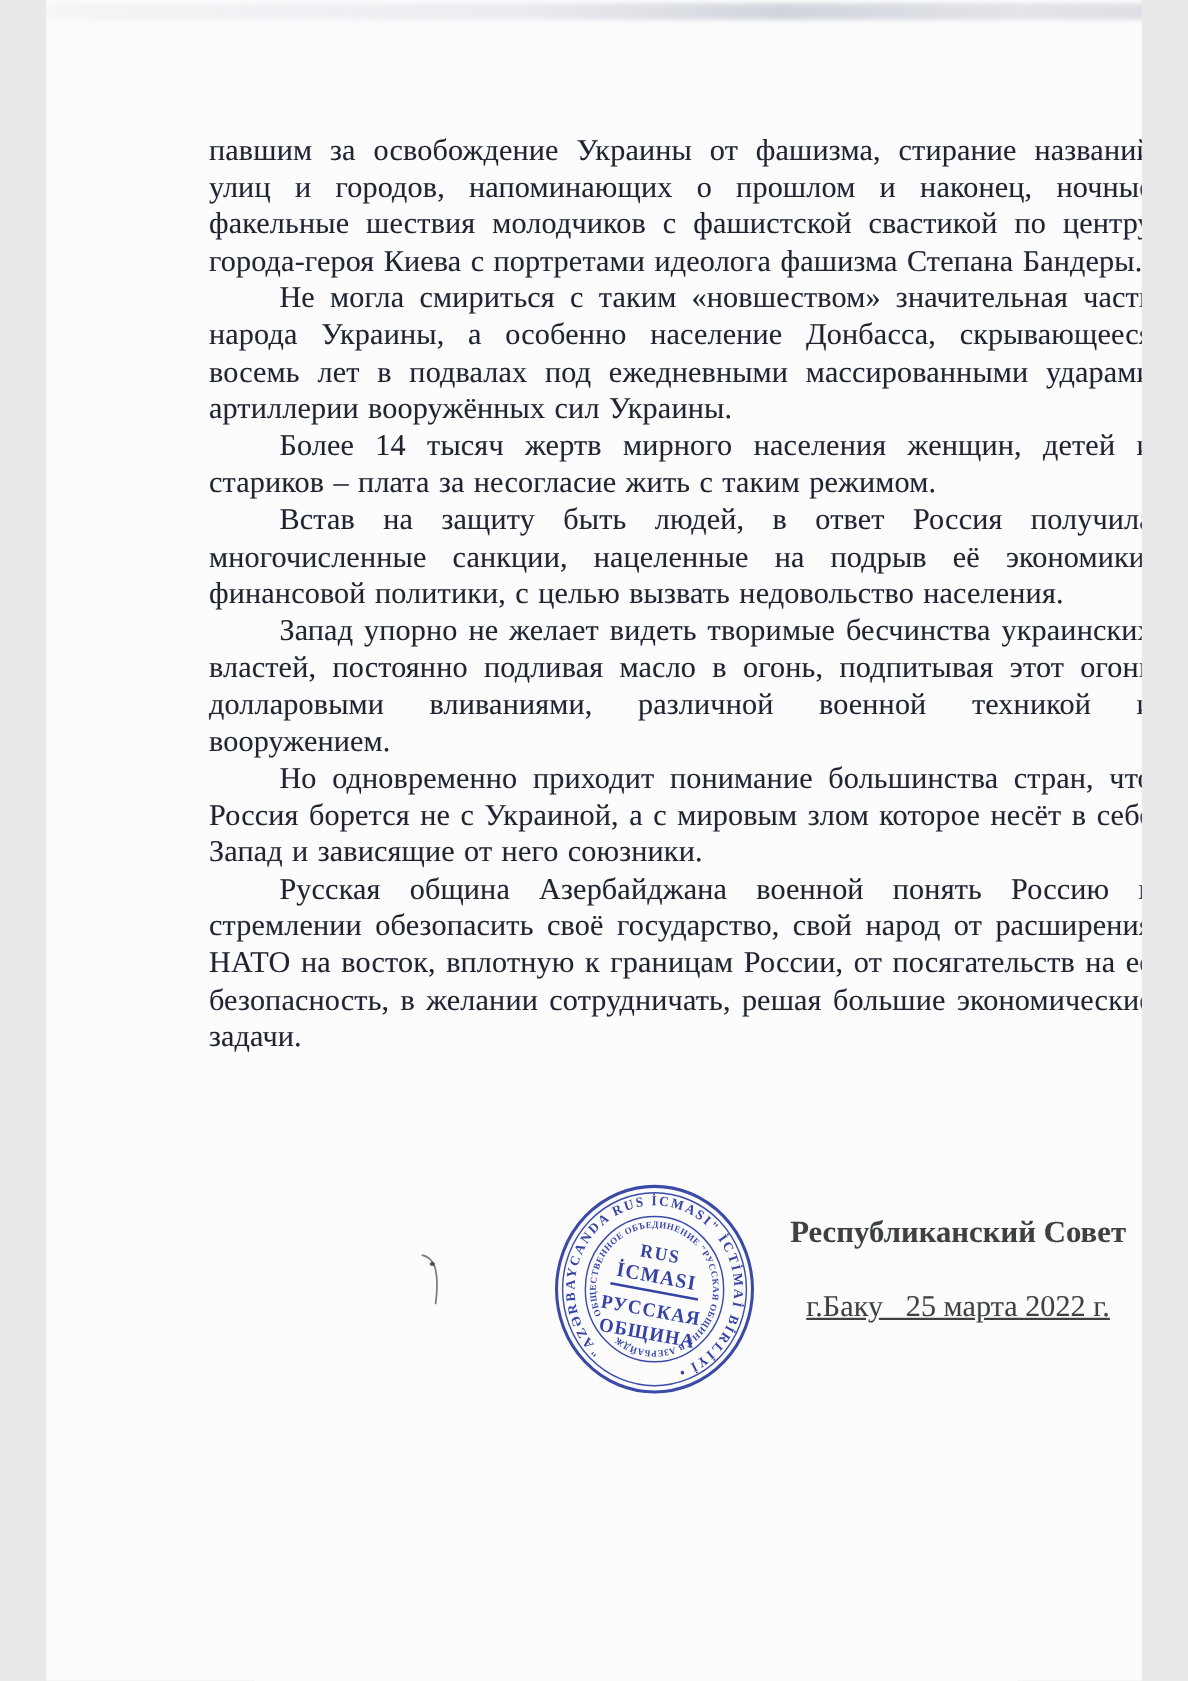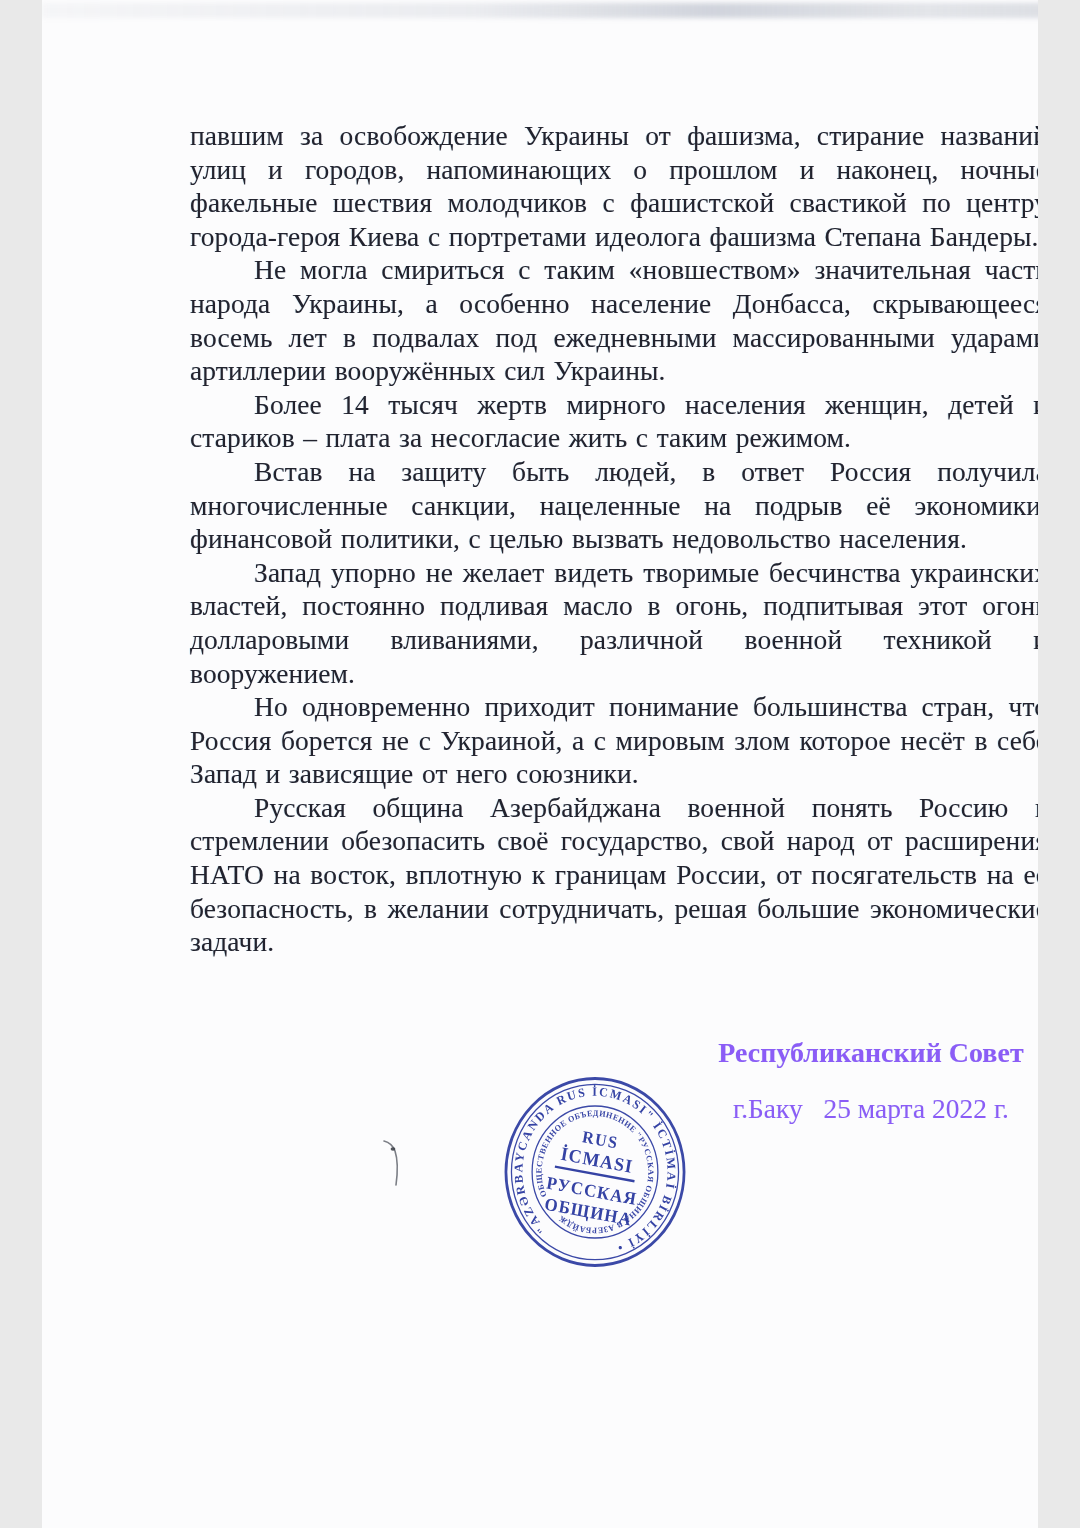--- a/index.html
+++ b/index.html
@@ -23,26 +23,26 @@
   }
   .body-text{
     position:absolute;left:148px;top:119px;width:858px;
     font-size:27.5px;line-height:33.6px;color:#22232e;
     text-align:justify;letter-spacing:.1px;word-spacing:1.5px;
     text-shadow:-0.7px 0 0 rgba(20,150,200,.16),0.4px 0 0 rgba(140,40,80,.10);
   }
   .para{margin:0;}
   .para.indent{text-indent:64px;}
   .sig{
-    position:absolute;left:648px;top:1036px;width:362px;
-    text-align:center;color:#8b5cf6;
+    position:absolute;left:648px;top:1104px;width:362px;
+    text-align:center;color:#404040;
     text-shadow:-0.6px 0 0 rgba(20,150,200,.14);
   }
   .sig-org{font-weight:700;font-size:28px;line-height:33.5px;}
-  .sig-date{margin-top:23px;font-size:27.5px;font-weight:400;white-space:pre;}
+  .sig-date{margin-top:33px;font-size:27.5px;font-weight:400;white-space:pre;text-decoration:underline;}
   .stamp{position:absolute;left:452px;top:1066px;}
   .stamp text{font-family:"Liberation Serif","DejaVu Serif",serif;}
   .penmark{position:absolute;left:338px;top:1136px;}
 </style>
 </head>
 <body>
 
 <div class="page">
 
   <div class="scan-band"></div>

